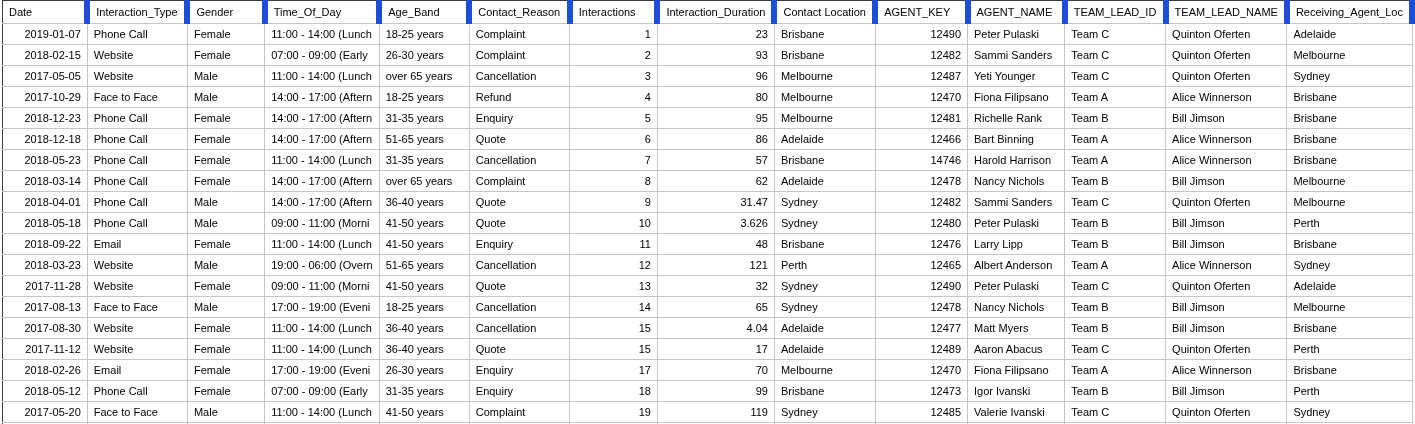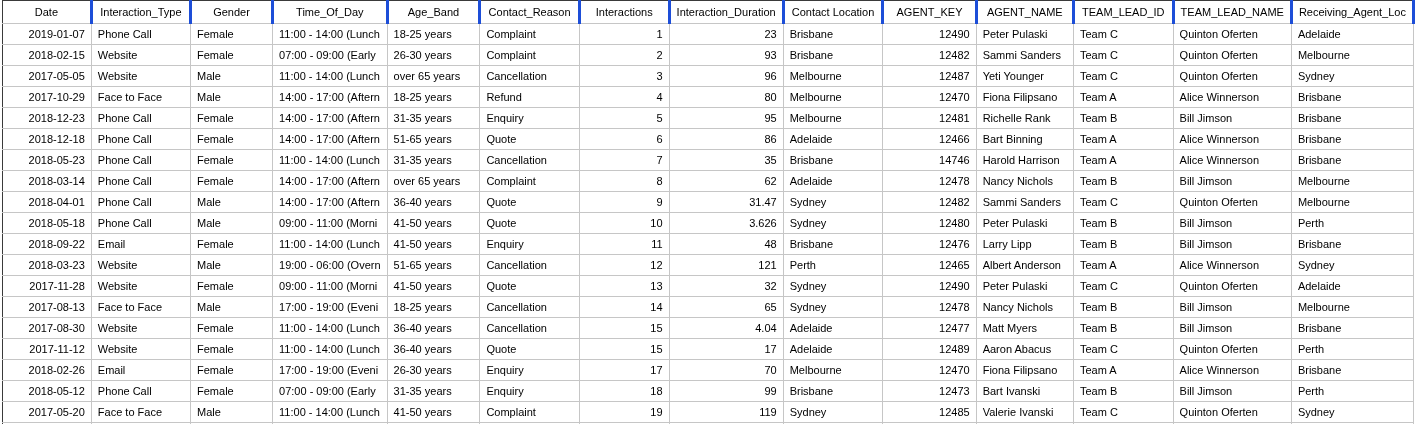--- a/index.html
+++ b/index.html
@@ -23,22 +23,22 @@
   table.grid col { width: 101px; }
   th, td {
     overflow: hidden;
     white-space: nowrap;
     padding: 0 6px;
     font-weight: normal;
     vertical-align: middle;
   }
   thead th {
     height: 22px;
-    text-align: center;
-    border-right: 3px solid #1d4ed8;
+    text-align: left;
+    border-right: 6px solid #1d4ed8;
     border-bottom: 1px solid #c6c6c6;
   }
   tbody td {
     height: 20px;
     border-right: 1px solid #c6c6c6;
     border-bottom: 1px solid #c6c6c6;
   }
   td.al { text-align: left; }
   td.ar { text-align: right; }
   tr.filler td { border-right: 1px solid #c6c6c6; border-bottom: none; }
@@ -180,21 +180,21 @@
           <td class="al">Brisbane</td>
         </tr>
         <tr>
           <td class="ar">2018-05-23</td>
           <td class="al">Phone Call</td>
           <td class="al">Female</td>
           <td class="al">11:00 - 14:00 (Lunch</td>
           <td class="al">31-35 years</td>
           <td class="al">Cancellation</td>
           <td class="ar">7</td>
-          <td class="ar">35</td>
+          <td class="ar">57</td>
           <td class="al">Brisbane</td>
           <td class="ar">14746</td>
           <td class="al">Harold Harrison</td>
           <td class="al">Team A</td>
           <td class="al">Alice Winnerson</td>
           <td class="al">Brisbane</td>
         </tr>
         <tr>
           <td class="ar">2018-03-14</td>
           <td class="al">Phone Call</td>
@@ -359,21 +359,21 @@
           <td class="ar">2018-05-12</td>
           <td class="al">Phone Call</td>
           <td class="al">Female</td>
           <td class="al">07:00 - 09:00 (Early</td>
           <td class="al">31-35 years</td>
           <td class="al">Enquiry</td>
           <td class="ar">18</td>
           <td class="ar">99</td>
           <td class="al">Brisbane</td>
           <td class="ar">12473</td>
-          <td class="al">Bart Ivanski</td>
+          <td class="al">Igor Ivanski</td>
           <td class="al">Team B</td>
           <td class="al">Bill Jimson</td>
           <td class="al">Perth</td>
         </tr>
         <tr>
           <td class="ar">2017-05-20</td>
           <td class="al">Face to Face</td>
           <td class="al">Male</td>
           <td class="al">11:00 - 14:00 (Lunch</td>
           <td class="al">41-50 years</td>

